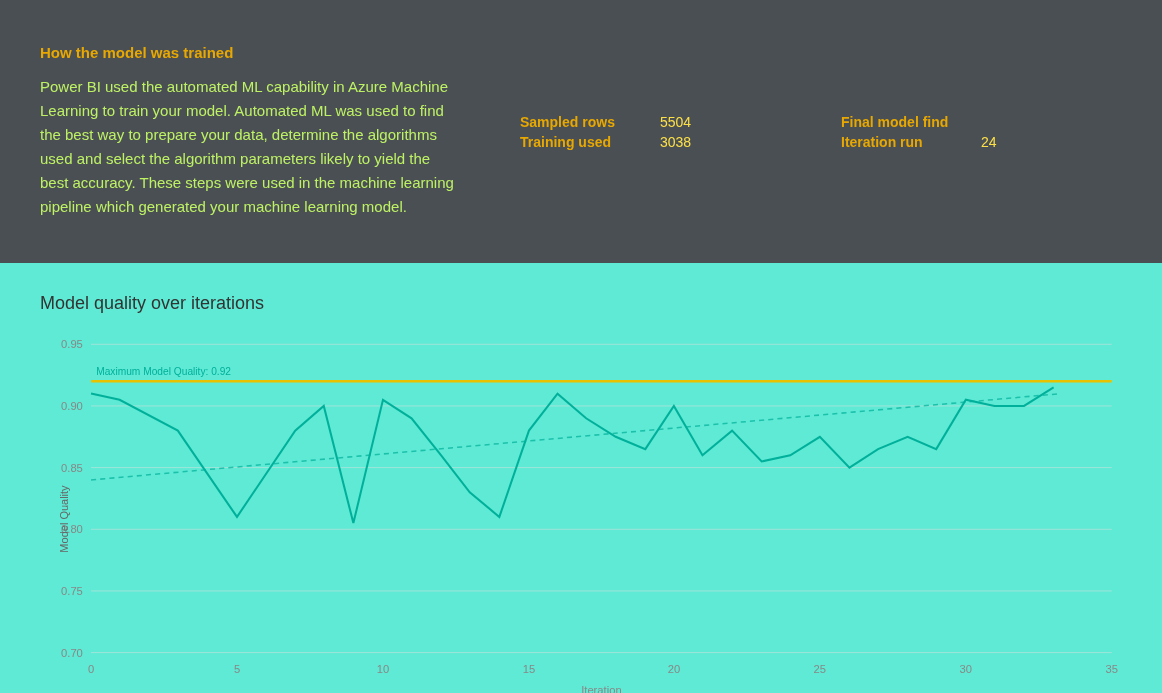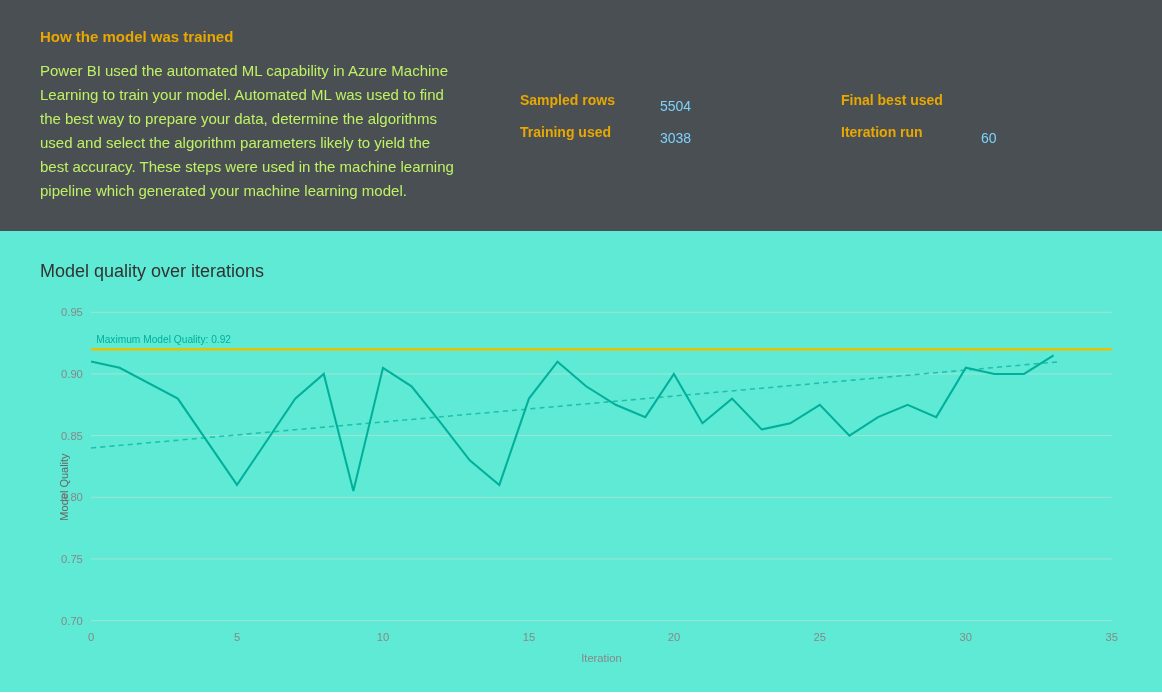--- a/index.html
+++ b/index.html
@@ -1,20 +1,20 @@
 <!DOCTYPE html>
 <html><head>
   <meta charset="utf-8">
   <style>
     * { margin: 0; padding: 0; box-sizing: border-box; }
     body { font-family: 'Segoe UI', Arial, sans-serif; background: #fff; width: 1162px; height: 693px; overflow: hidden; }
 
     .header-section {
       background: #4a4f54;
-      padding: 28px 40px;
+      padding: 44px 40px;
       display: flex;
       align-items: center;
       gap: 60px;
       min-height: 230px;
     }
 
     .header-left {
       flex: 0 0 420px;
     }
 
@@ -45,24 +45,23 @@
     }
 
     .stat-label {
       color: #e8a800;
       font-size: 14px;
       font-weight: 700;
       min-width: 120px;
     }
 
     .stat-value {
-      color: #7dd3fc;
+      color: #fde047;
       font-size: 14px;
       font-weight: 400;
-      margin-top: 12px;
     }
 
     .stat-value-text {
       color: #fff;
       font-size: 13px;
     }
 
     .chart-section {
       padding: 30px 40px 20px 40px;
       background: #5eead4;
@@ -103,29 +102,29 @@
   <div class="header-left">
     <div class="header-title">How the model was trained</div>
     <div class="header-desc">Power BI used the automated ML capability in Azure Machine Learning to train your model. Automated ML was used to find the best way to prepare your data, determine the algorithms used and select the algorithm parameters likely to yield the best accuracy. These steps were used in the machine learning pipeline which generated your machine learning model.</div>
   </div>
   <div class="header-stats">
     <div class="stat-item">
       <span class="stat-label">Sampled rows</span>
       <span class="stat-value">5504</span>
     </div>
     <div class="stat-item">
-      <span class="stat-label">Final best used</span>
+      <span class="stat-label">Final model find</span>
     </div>
     <div class="stat-item">
       <span class="stat-label">Training used</span>
       <span class="stat-value">3038</span>
     </div>
     <div class="stat-item">
       <span class="stat-label">Iteration run</span>
-      <span class="stat-value">60</span>
+      <span class="stat-value">24</span>
     </div>
   </div>
 </div>
 
 <div class="chart-section">
   <div class="chart-title">Model quality over iterations</div>
   <div class="chart-container">
     <div class="chart-y-label">Model Quality</div>
     <svg class="chart" viewBox="0 0 1060 360" preserveAspectRatio="none">
 

